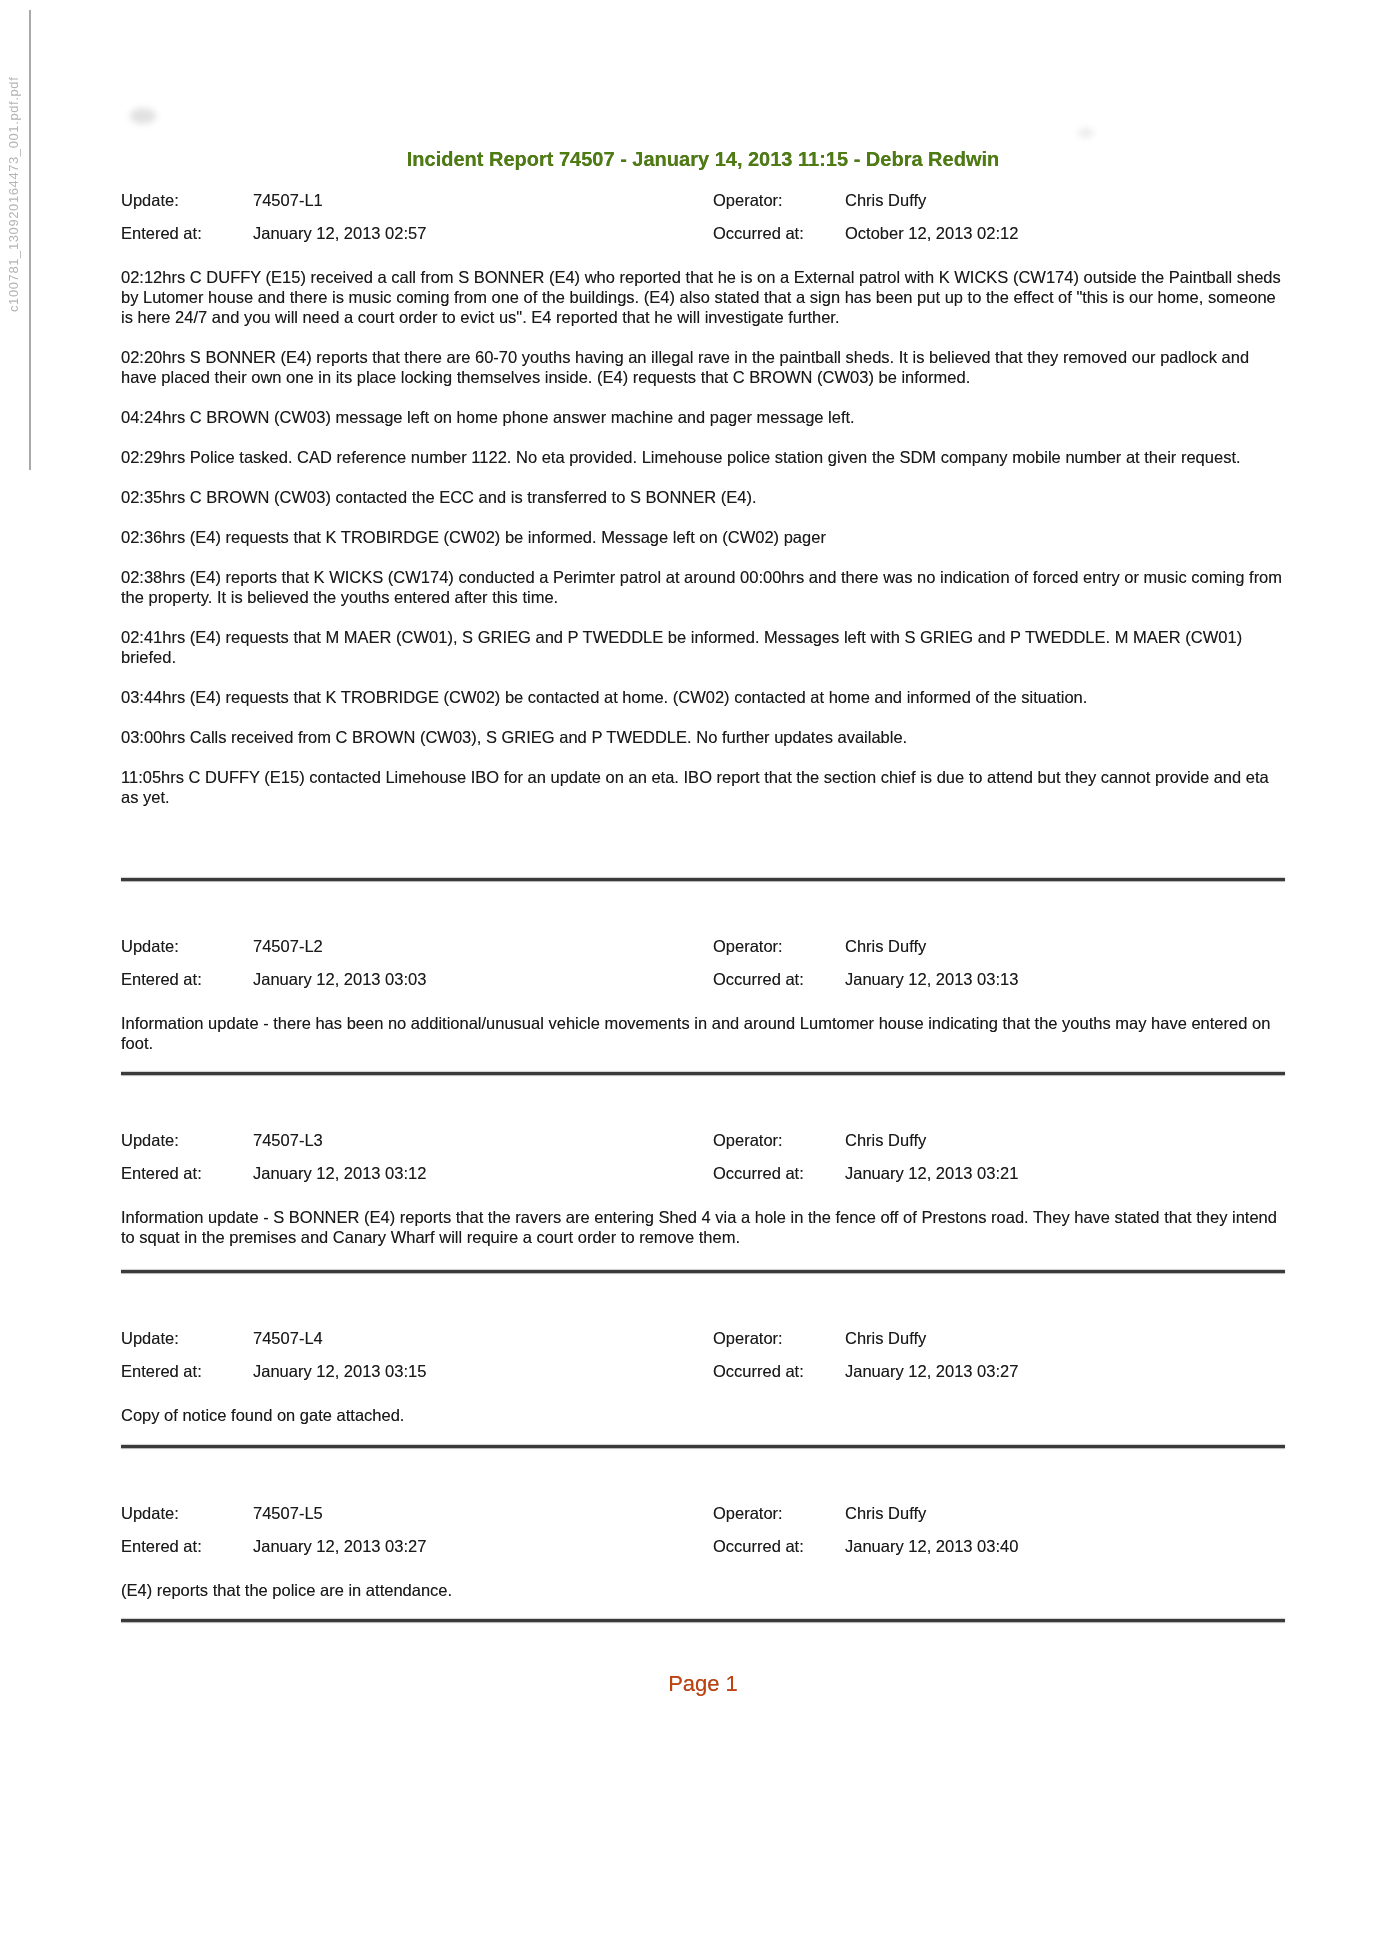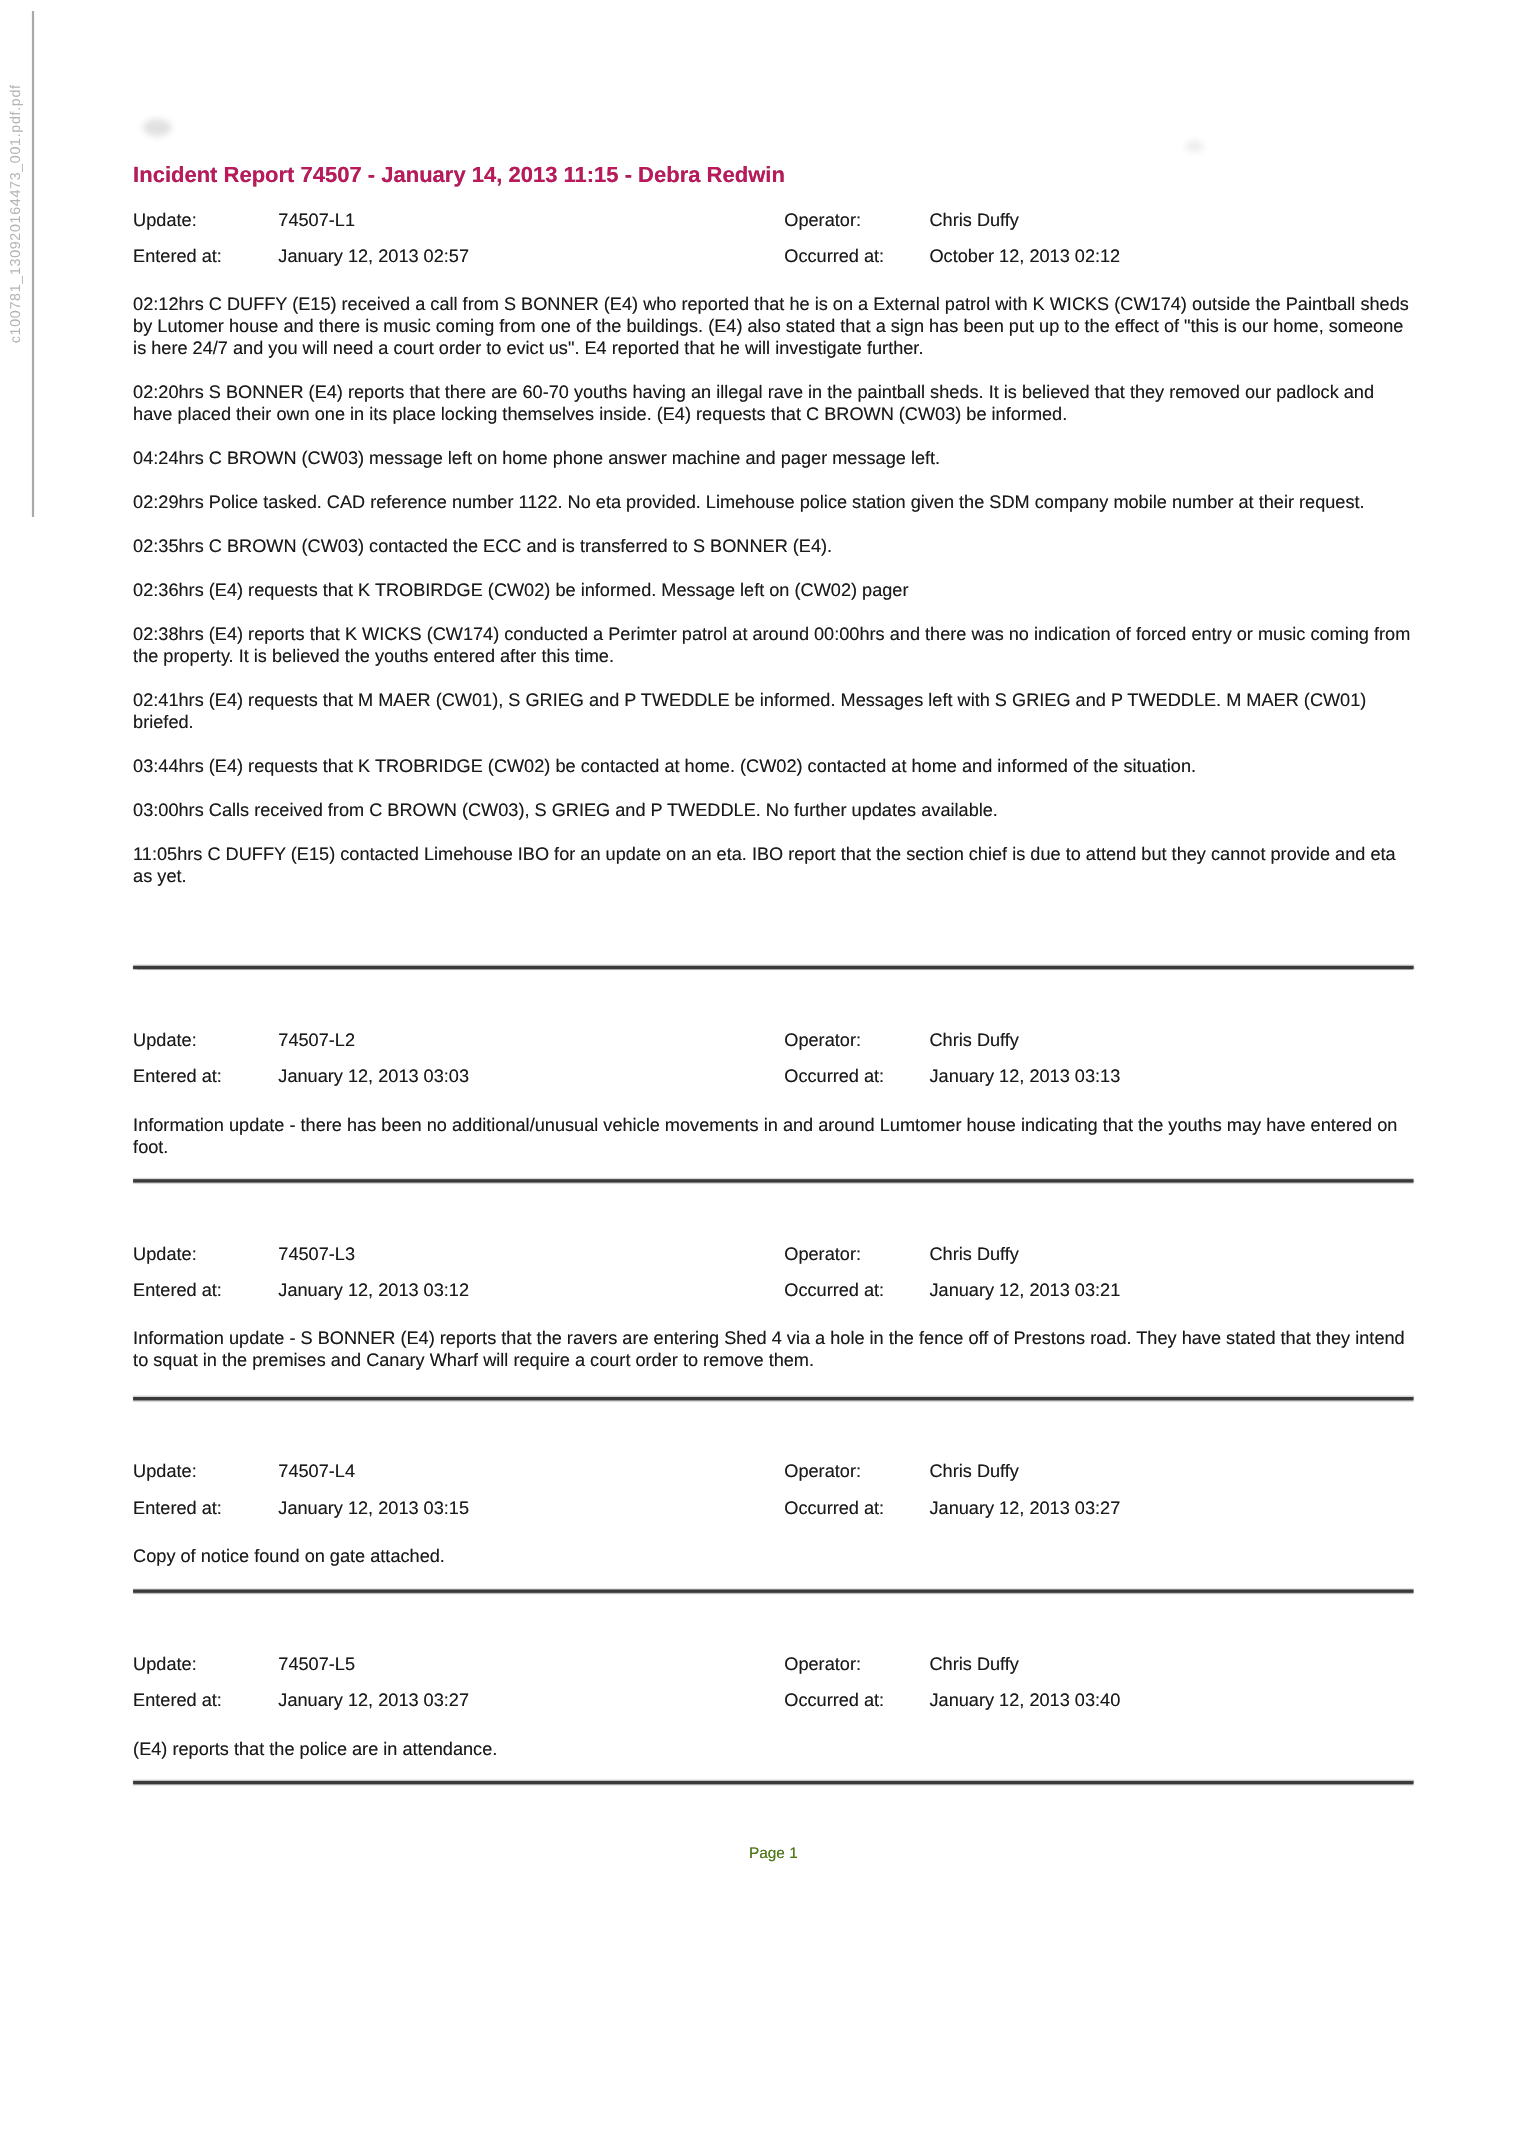--- a/index.html
+++ b/index.html
@@ -51,24 +51,25 @@
   
   .content {
     position: absolute;
     left: 121px;
     top: 0;
     width: 1164px;
   }
 
   .doc-title {
     margin: 147px 0 0 0;
+    text-align: center;
     font-size: 20px;
     line-height: 24px;
     font-weight: bold;
-    color: #be185d;
+    color: #4d7c0f;
     text-shadow: 0 0 0.5px rgba(0,0,0,0.55);
   }
 
   .section-header {
     margin: 55px 0 0 0;
     display: grid;
     grid-template-columns: 132px 460px 132px 1fr;
     grid-row-gap: 13px;
     font-size: 16.5px;
     line-height: 20px;
@@ -90,23 +91,23 @@
     background: #3a3a3a;
     box-shadow: 0 1px 1px rgba(0,0,0,0.3), 0 -1px 1px rgba(120,120,120,0.35);
   }
   .divider.d1 { margin-top: 71px; }
   .divider.d3 { margin-top: 23px; }
   .divider.d4 { margin-top: 20px; }
 
   .page-footer {
     margin: 52px 0 0 0;
     text-align: center;
-    font-size: 14px;
+    font-size: 22px;
     line-height: 20px;
-    color: #4d7c0f;
+    color: #c2410c;
     text-shadow: 0 0 0.4px rgba(0,0,0,0.45);
   }
 </style>
 </head>
 <body>
 
 <div class="scan-vline"></div>
 <div class="scan-filename">c100781_130920164473_001.pdf.pdf</div>
 
 <div class="smudge smudge-1"></div>

